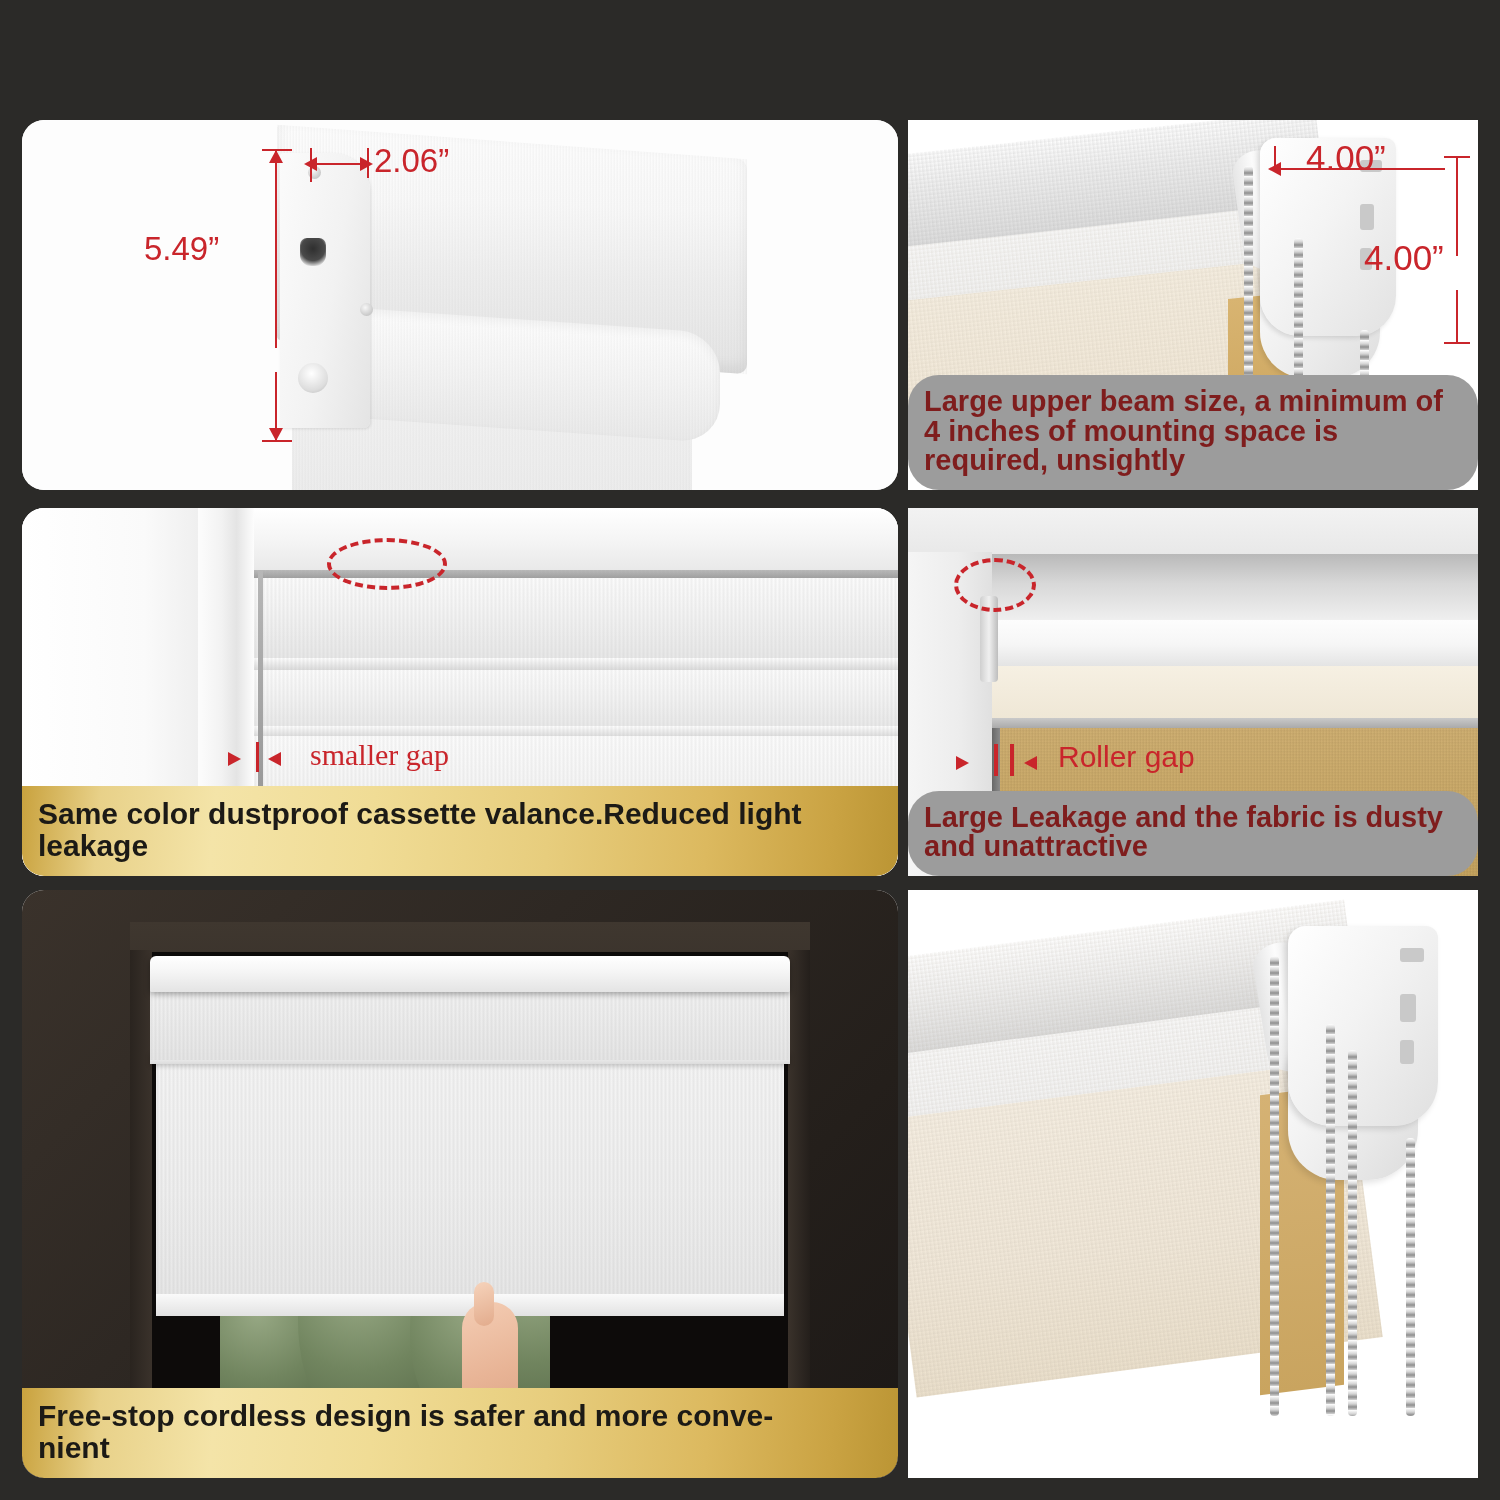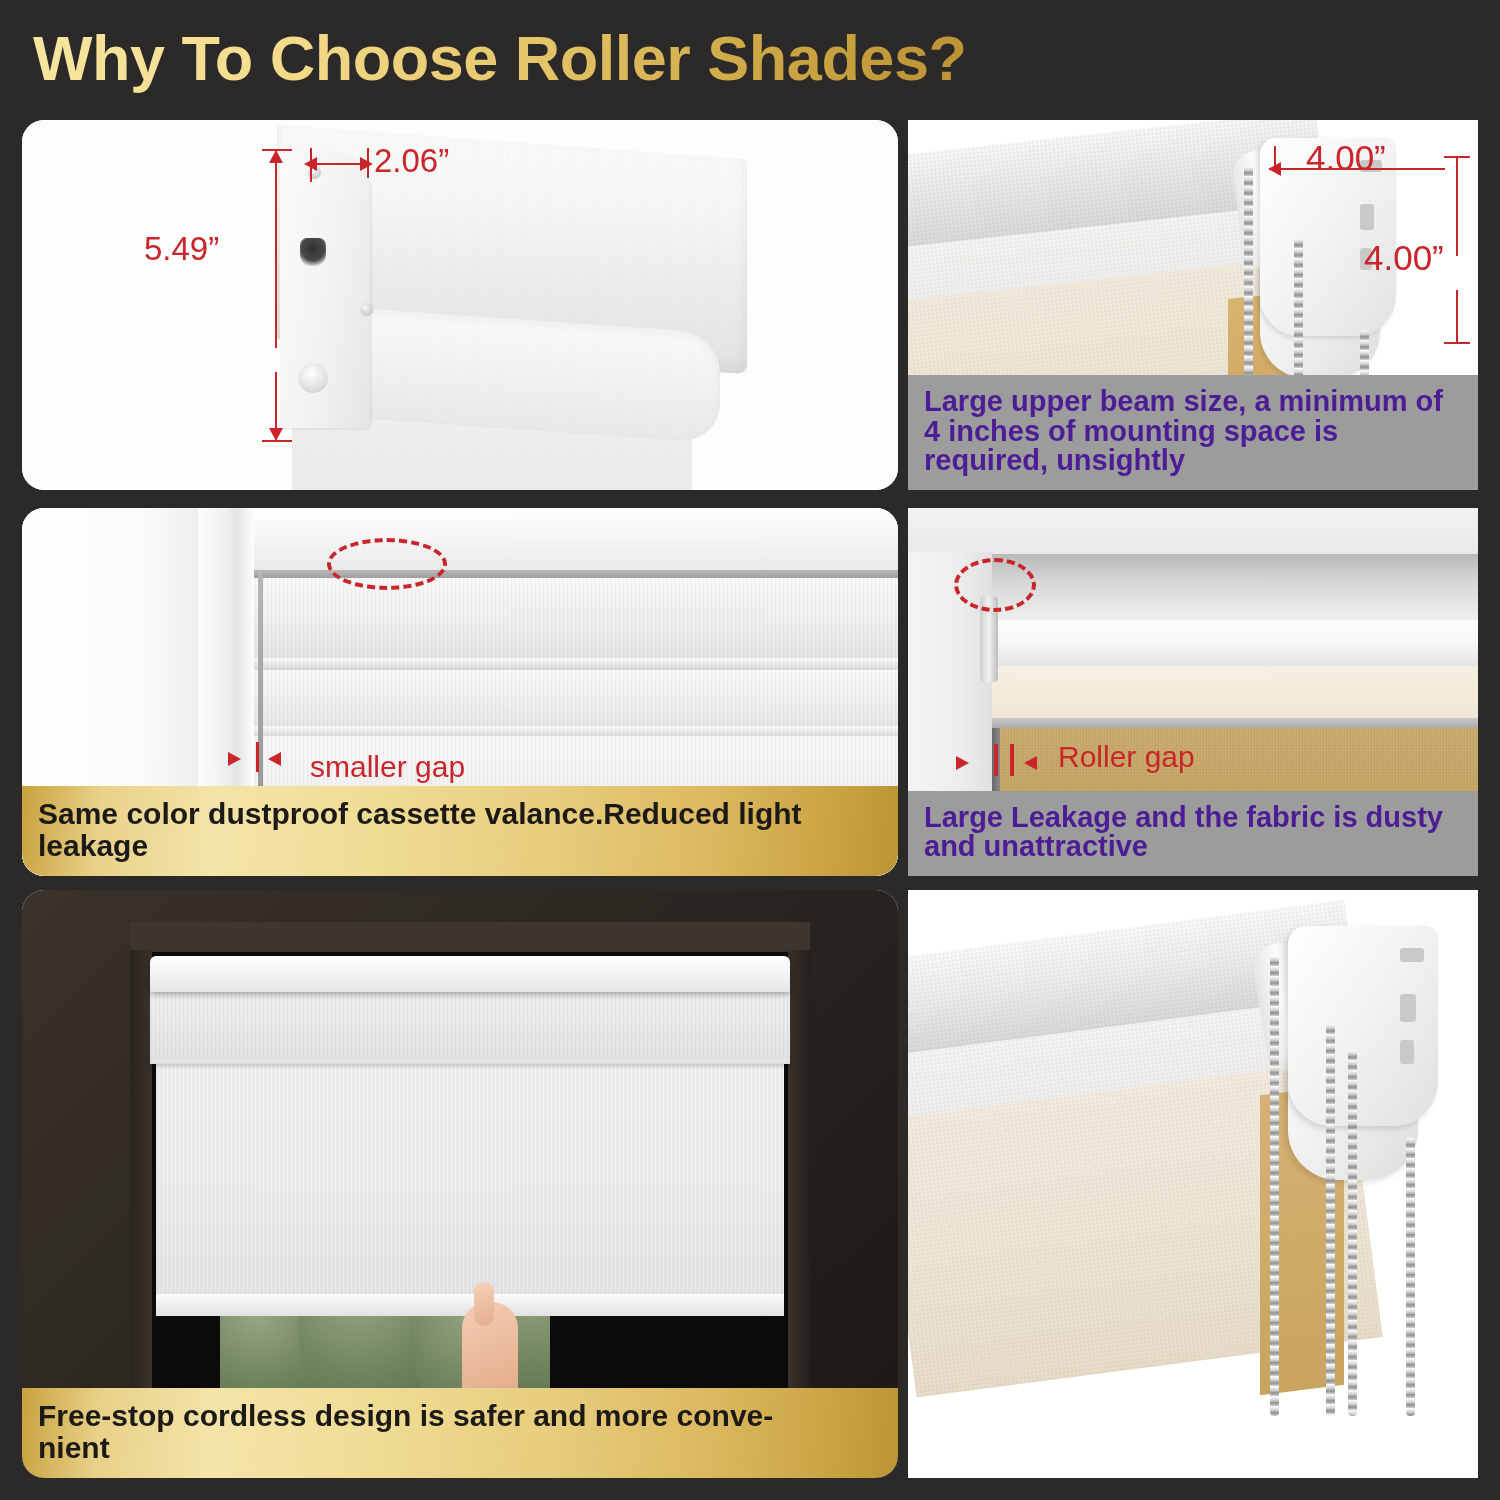--- a/index.html
+++ b/index.html
@@ -49,23 +49,24 @@
     background: linear-gradient(95deg,
         #c9a23e 0%, #e8d189 9%, #f4e4a8 22%, #f0dc95 40%,
         #e7cd7d 60%, #dcb95f 78%, #caa343 92%, #bb9534 100%);
     color: #1c1a16;
     font-size: 30px;
     border-bottom-left-radius: 22px;
     border-bottom-right-radius: 22px;
   }
   .caption.gray {
     background: #9c9c9c;
-    color: #4c1d95;
+    color: #7f1d1d;
     font-size: 29px;
     line-height: 1.02;
+    border-radius: 31px;
   }
 
   
   .dim-label {
     position: absolute;
     color: #c9252b;
     font-weight: normal;
     white-space: nowrap;
     z-index: 20;
   }
@@ -394,21 +395,20 @@
     background: linear-gradient(90deg, #e4e4e4, #fcfcfc 42%, #d8d8d8);
     border-radius: 50%/16%;
     transform: rotate(-9deg);
   }
 </style>
 </head>
 <body>
 
 <div id="root">
 
-  <div class="title">Why To Choose Roller Shades?</div>
 
   <div class="panel good" style="left:22px; top:120px; width:876px; height:370px;">
     <div class="photo">
       <div class="p1-bg"></div>
       <div class="p1-fabric"></div>
       <div class="p1-valance"></div>
       <div class="p1-roller"></div>
       <div class="p1-endcap"></div>
       <div class="p1-slot"></div>
       <div class="p1-screw" style="left:286px; top:46px;"></div>
@@ -477,21 +477,21 @@
       <div class="p3-darkgap" style="top:60px; height:308px;"></div>
       <div class="p3-frameTop"></div>
       <div class="p3-frameL"></div>
       <div class="p3-wall"></div>
 
       <div class="dash-ellipse" style="left:305px; top:30px; width:120px; height:52px;"></div>
 
       <span class="arrow right" style="left:206px; top:244px;"></span>
       <div class="dim-line" style="left:234px; top:234px; width:3px; height:30px;"></div>
       <span class="arrow left" style="left:246px; top:244px;"></span>
-      <div class="gap-label" style="left:288px; top:242px;">smaller gap</div>
+      <div class="gap-label" style="left:288px; top:230px;font-family:Liberation Serif, serif;">smaller gap</div>
     </div>
     <div class="caption gold">Same color dustproof cassette valance.Reduced light leakage</div>
   </div>
 
   <div class="panel bad" style="left:908px; top:508px; width:570px; height:368px;">
     <div class="photo">
       <div class="p4-bg"></div>
       <div class="p4-wallTop"></div>
       <div class="p4-tan"></div>
       <div class="p4-gapdark"></div>

